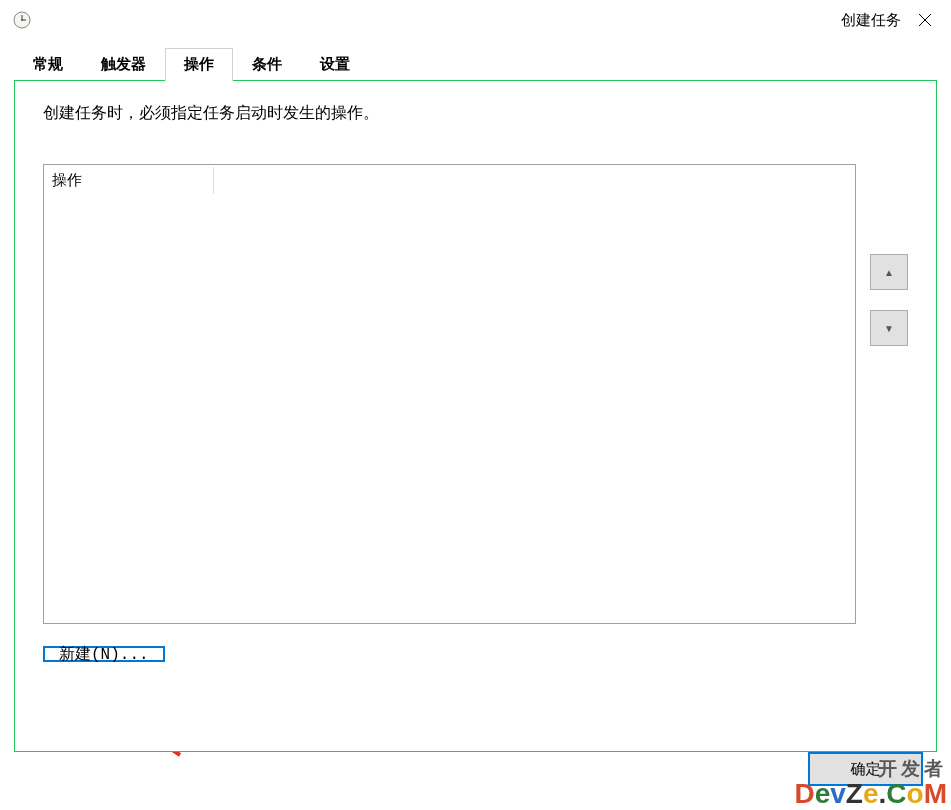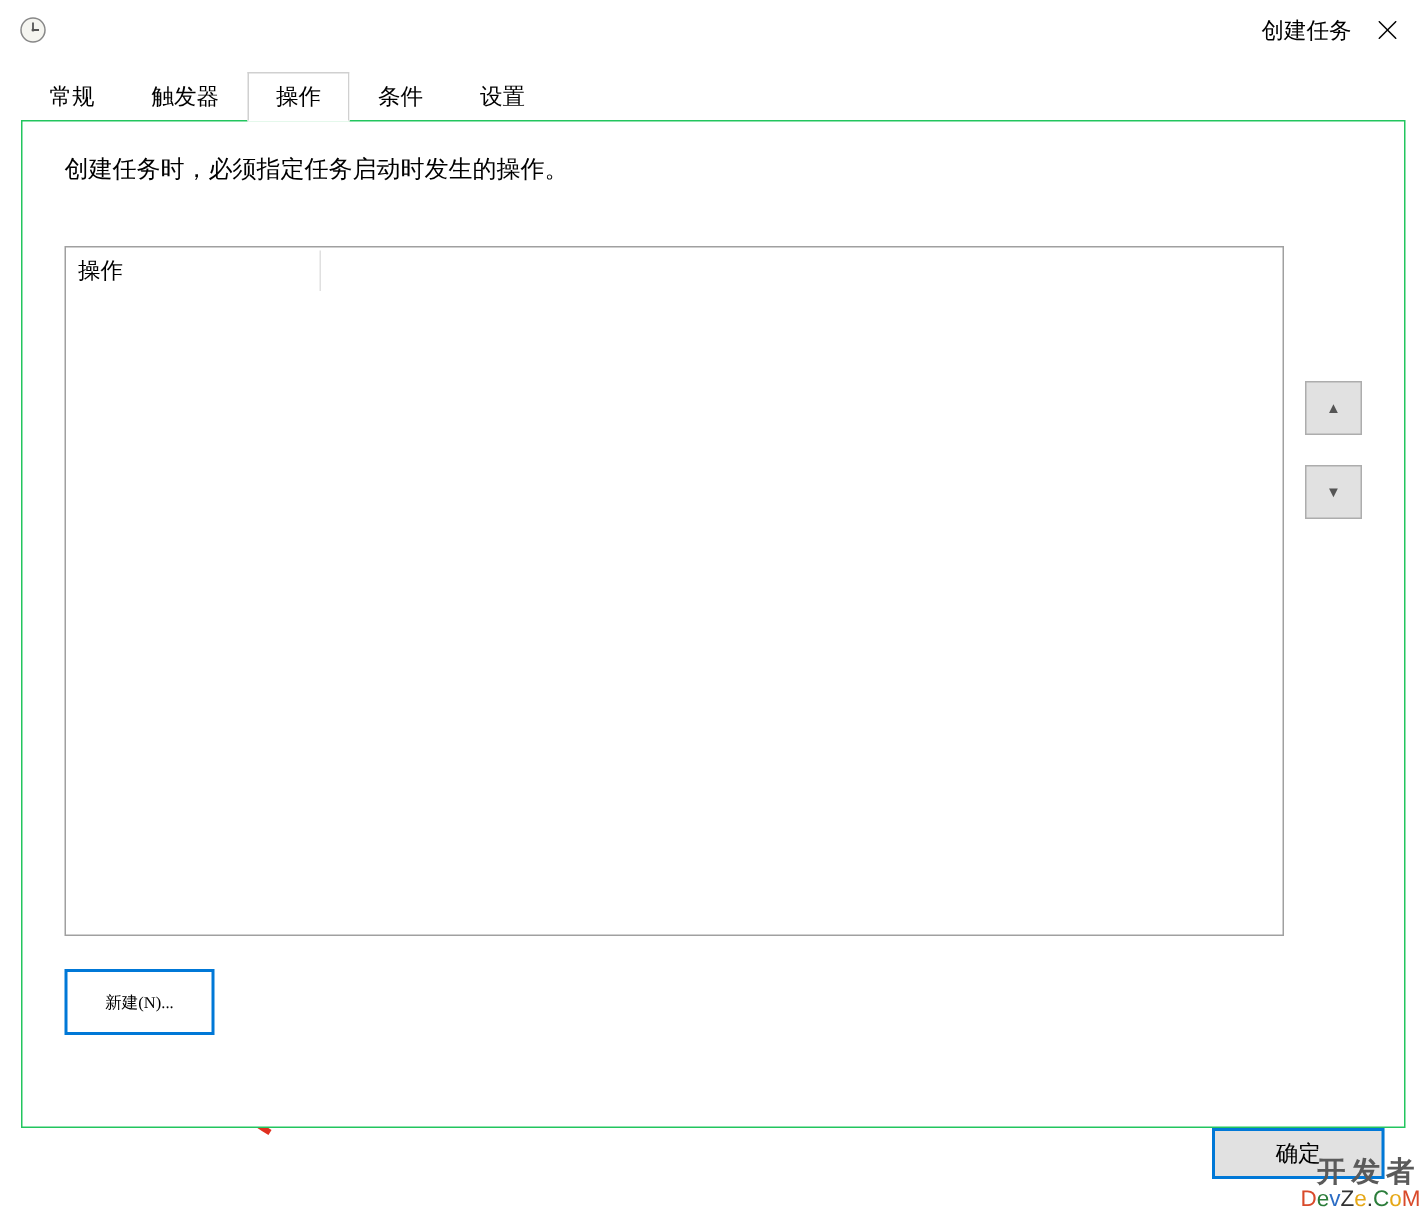--- a/index.html
+++ b/index.html
@@ -58,20 +58,21 @@
       flex: 1;
       padding: 8px 14px 0 14px;
       display: flex;
       flex-direction: column;
     }
     .tab-strip {
       display: flex;
       height: 32px;
       position: relative;
       z-index: 2;
+      font-weight: bold;
     }
     .tab {
       padding: 6px 18px;
       font-size: 15px;
       color: #000;
       cursor: pointer;
       border: 1px solid transparent;
       background: #ffffff;
       position: relative;
     }
@@ -142,24 +143,24 @@
       color: #555;
       font-size: 10px;
     }
     .action-buttons {
       display: flex;
       gap: 22px;
       margin-top: 22px;
     }
     .btn {
       min-width: 100px;
-      height: 44px;
+      height: 16px;
       padding: 0 14px;
-      font-size: 11px;
-      font-family: Liberation Serif, serif;
+      font-size: 16px;
+      font-family: Liberation Mono, monospace;
       border: 1px solid #adadad;
       background: #e1e1e1;
       cursor: pointer;
       display: flex;
       align-items: center;
       justify-content: center;
     }
     .btn.default-btn {
       border: 2px solid #0078d7;
       background: #ffffff;
@@ -201,22 +202,22 @@
       line-height: 1.05;
     }
     .wm-top {
       font-size: 19px;
       font-weight: bold;
       color: #5a5a5a;
       letter-spacing: 4px;
     }
     .wm-bot {
       font-family: Arial, sans-serif;
-      font-size: 15px;
-      font-weight: normal;
+      font-size: 28px;
+      font-weight: bold;
     }
     .wm-bot .d1 { color: #d94a2b; }
     .wm-bot .d2 { color: #2b7d3a; }
     .wm-bot .d3 { color: #2b6cc4; }
     .wm-bot .d4 { color: #333; }
     .wm-bot .d5 { color: #e6a817; }
     .wm-bot .d6 { color: #2b7d3a; }
     .wm-bot .d7 { color: #d94a2b; }
   </style>
 </head>

